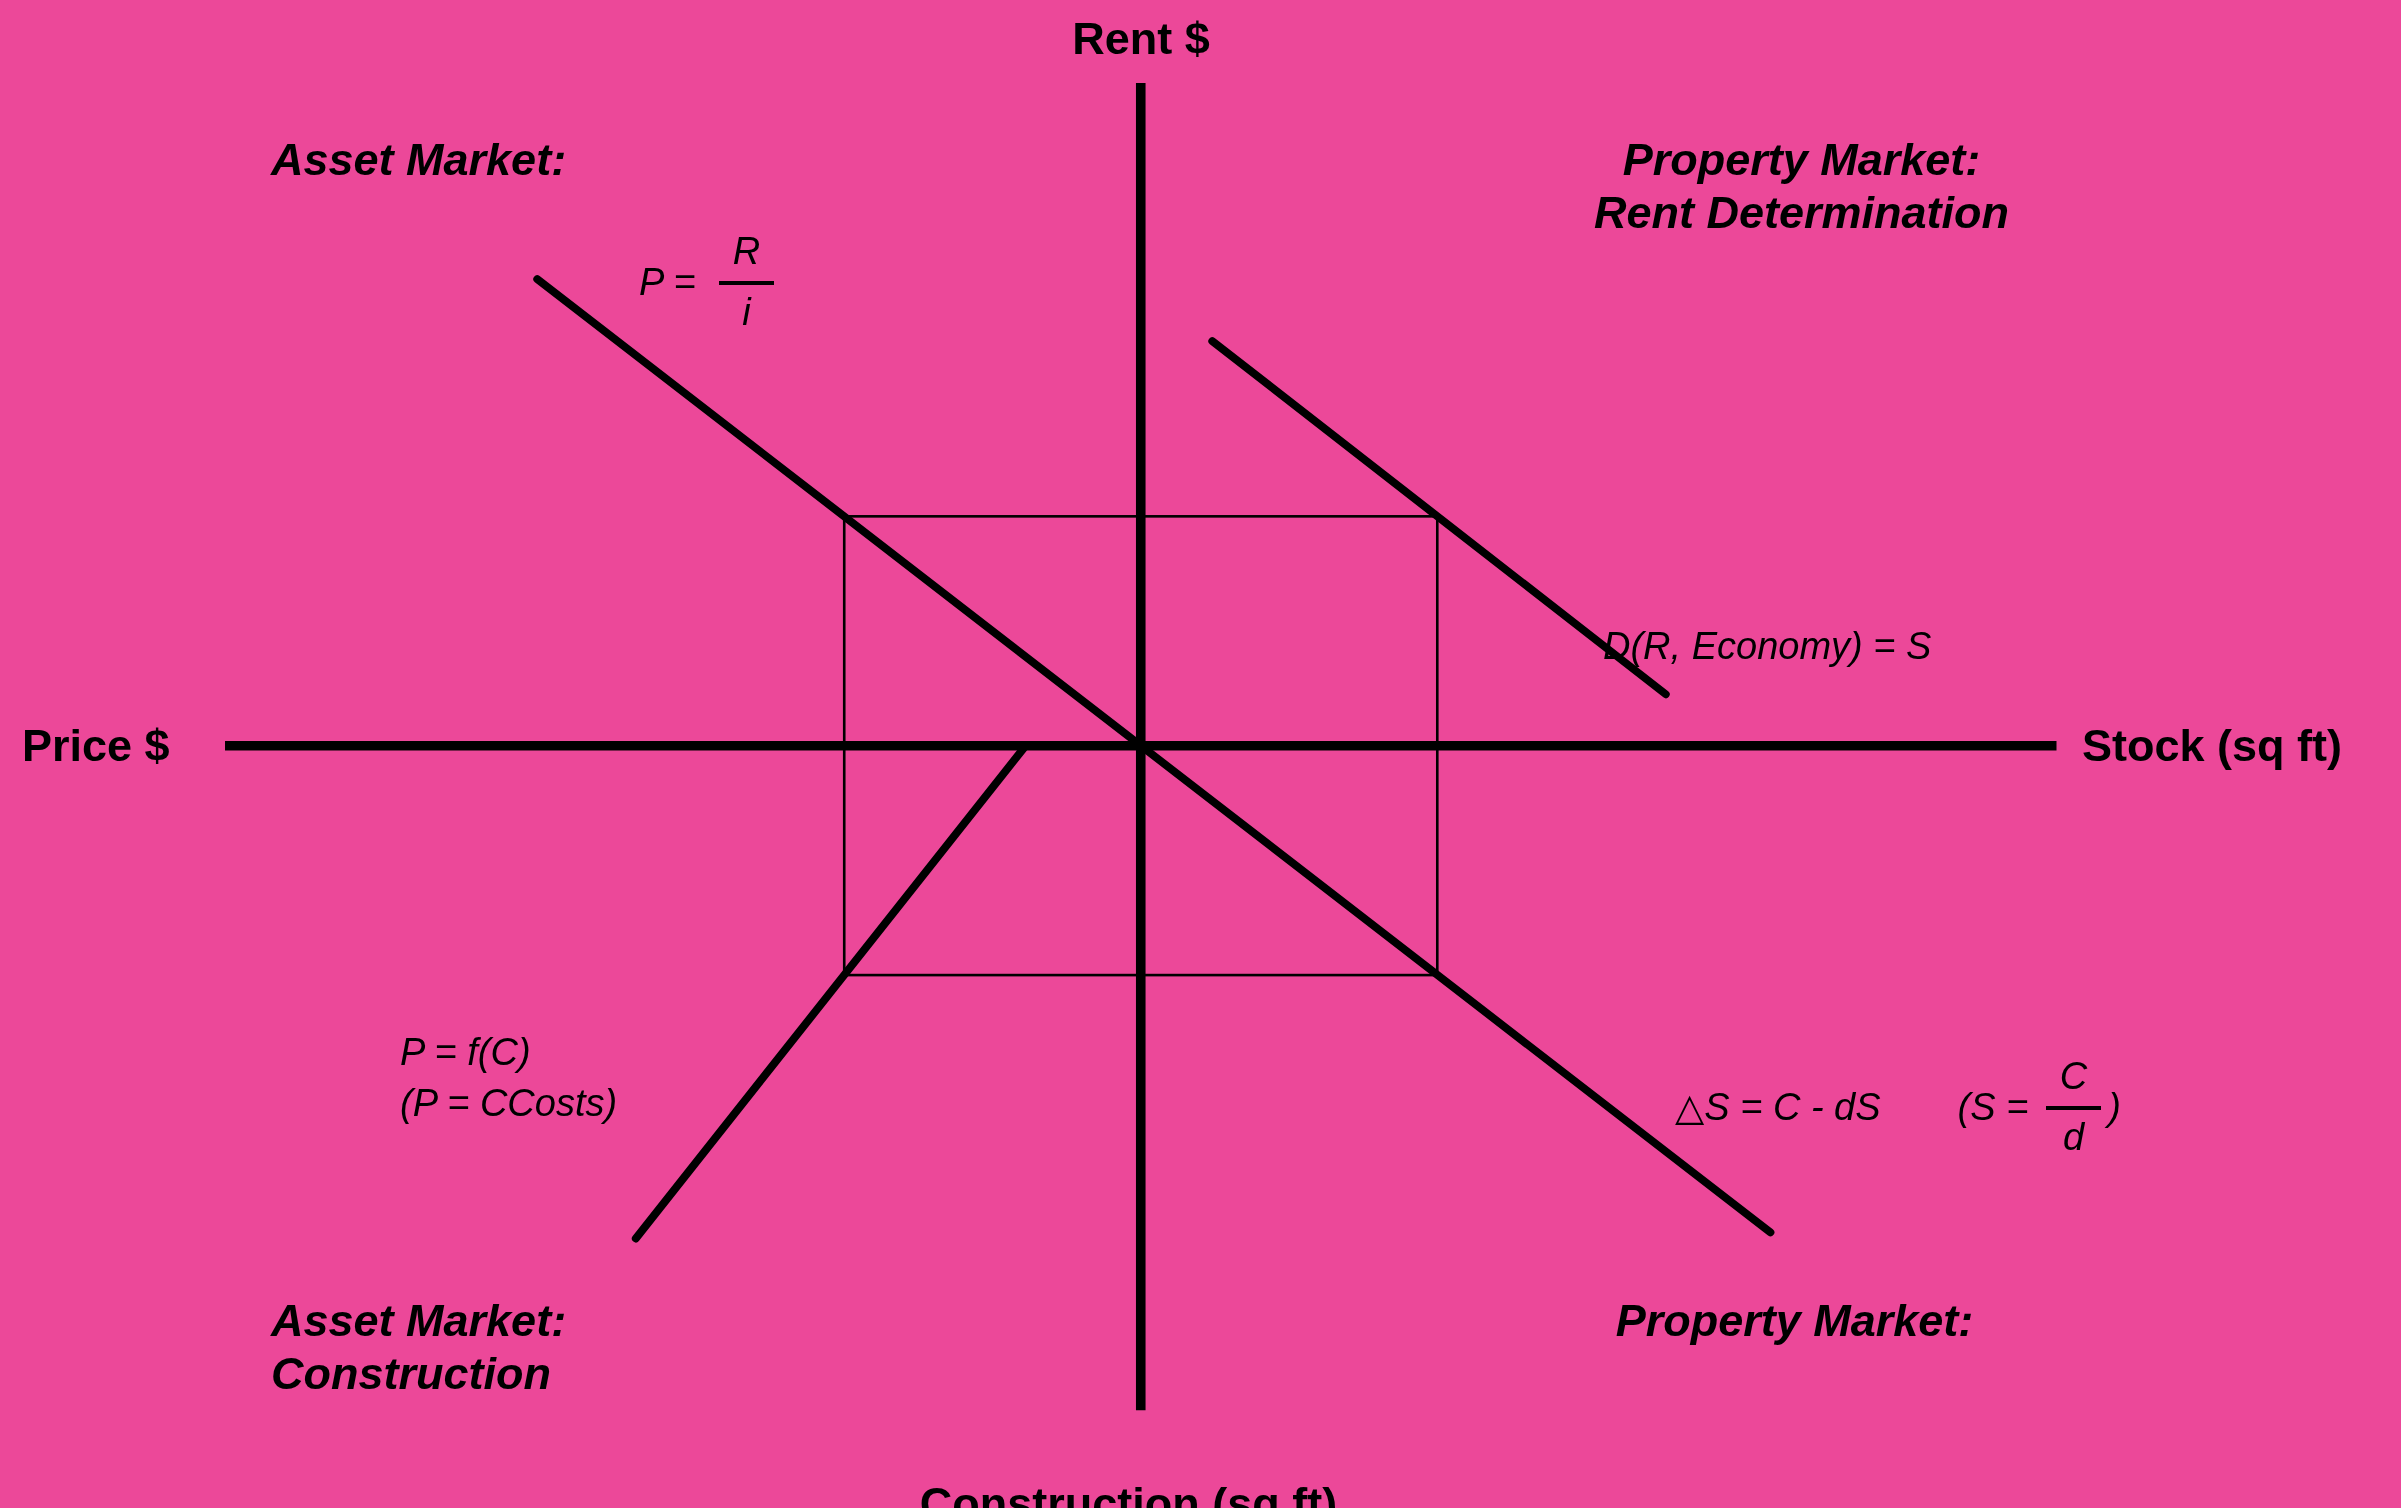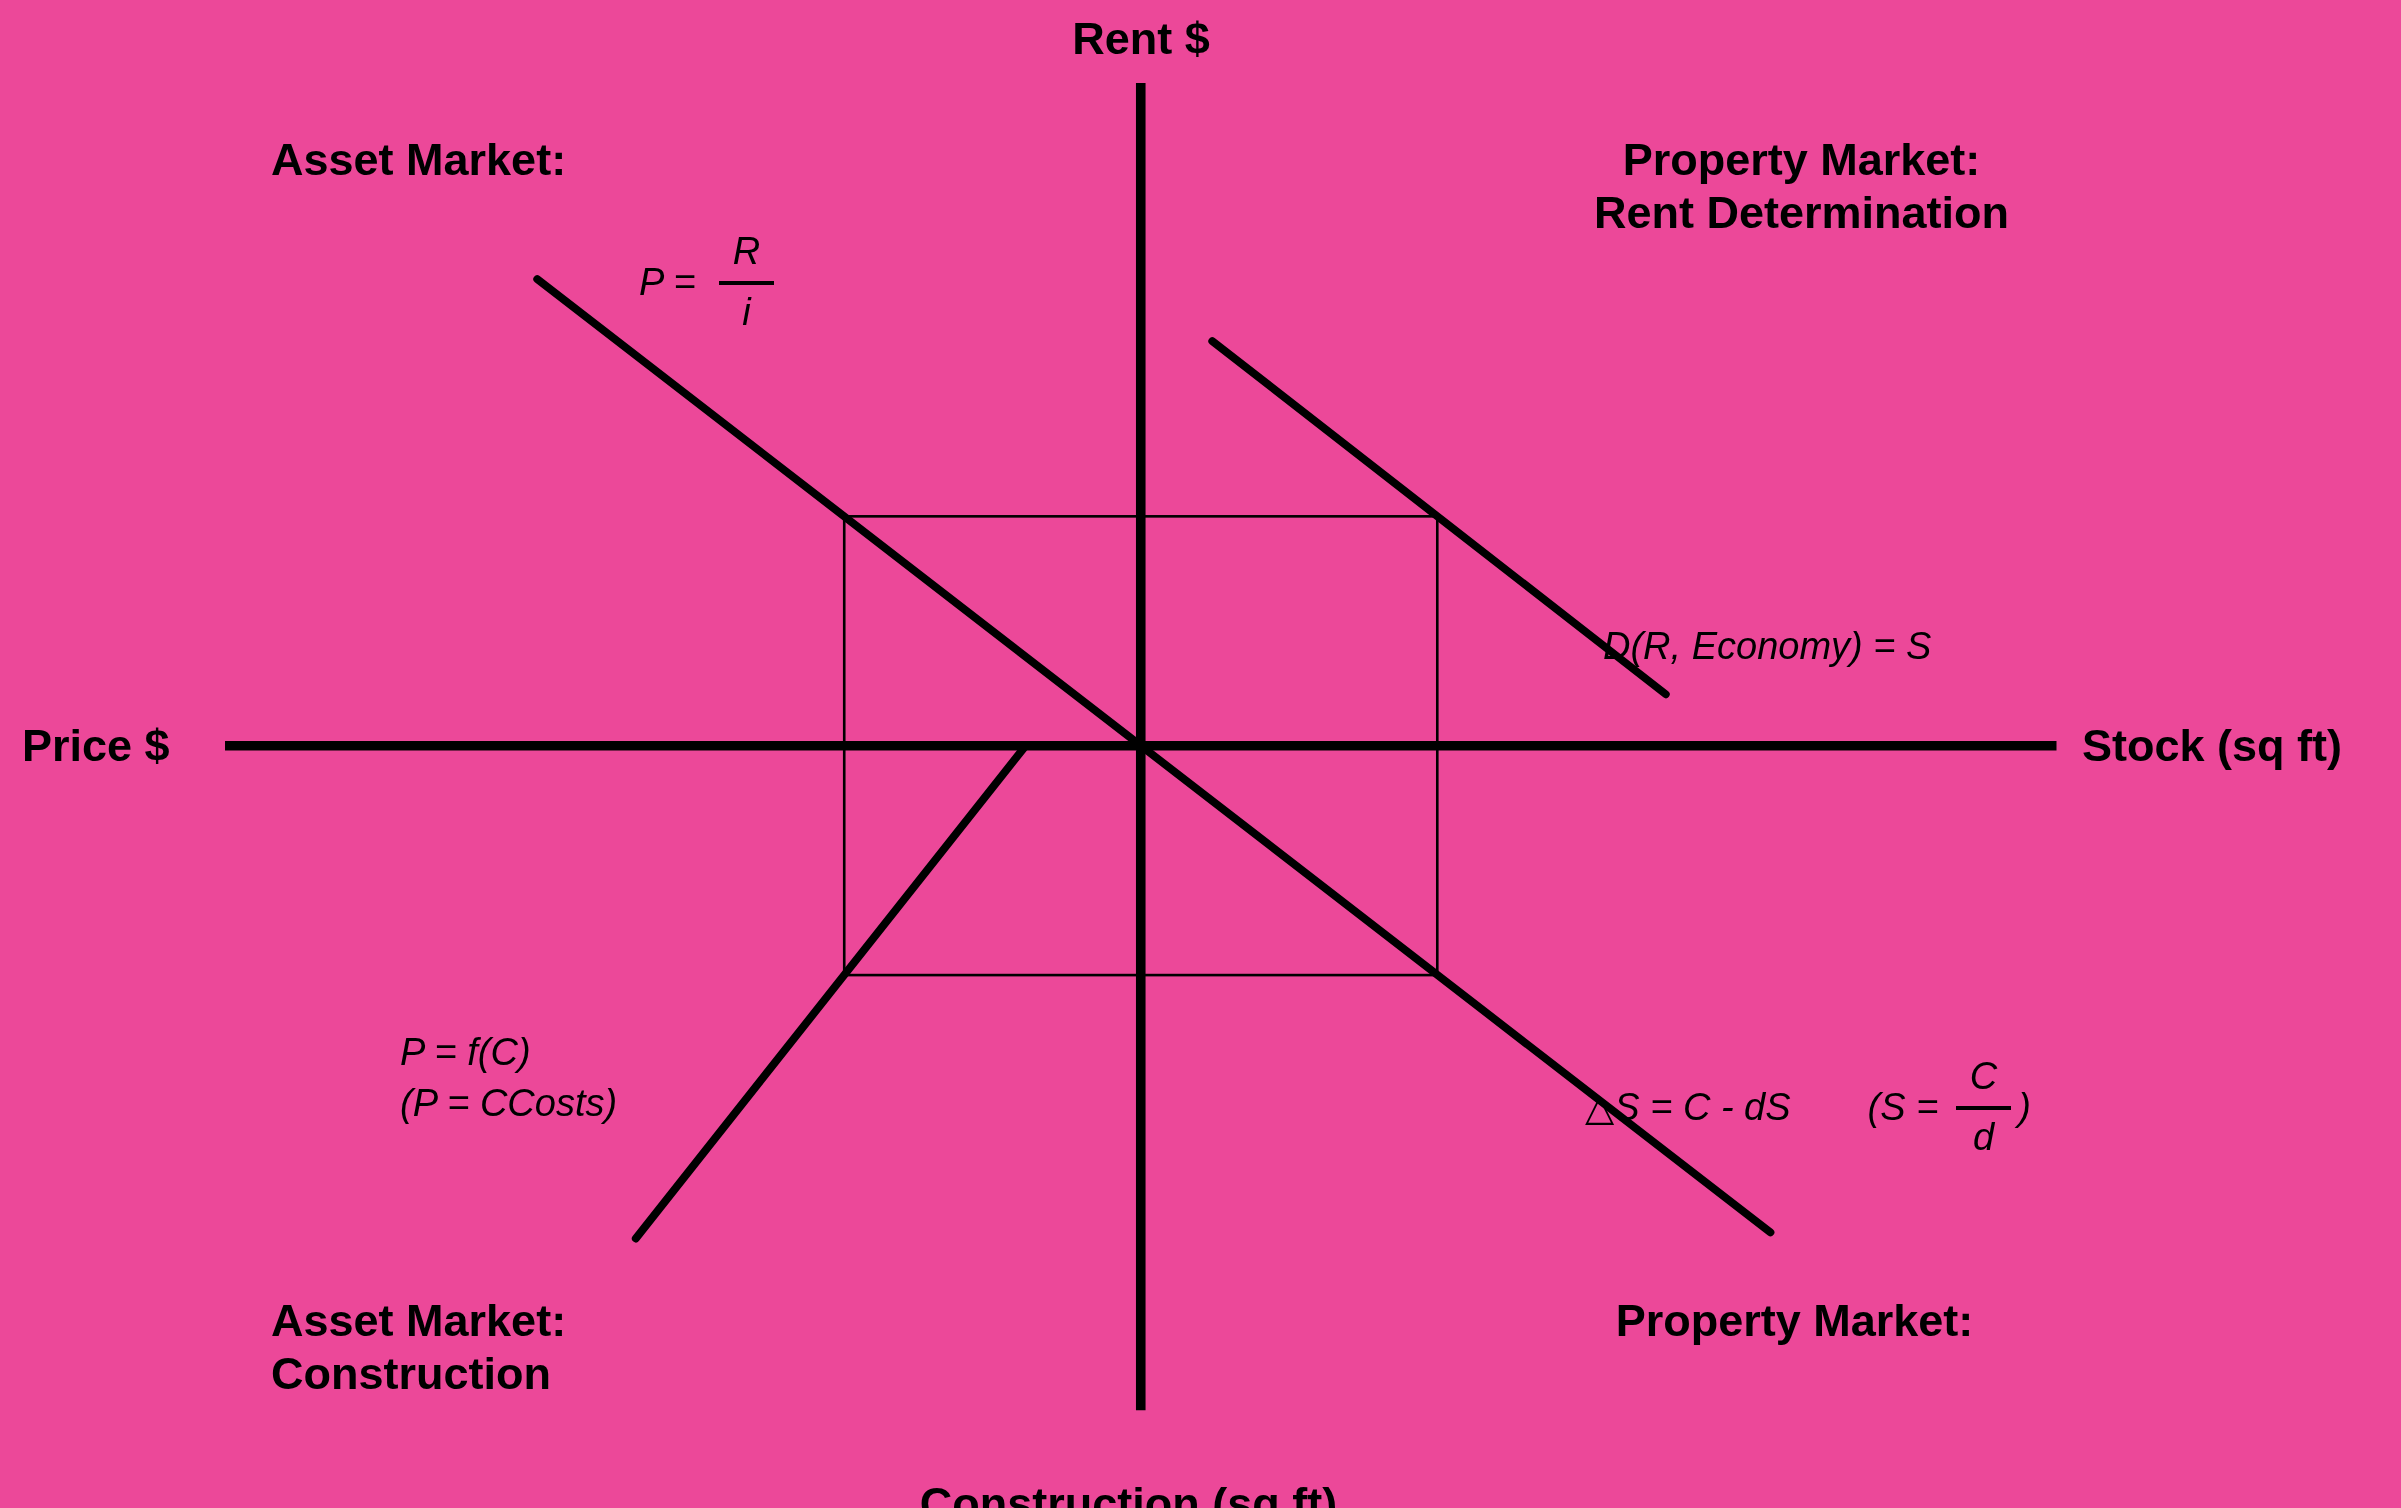--- a/index.html
+++ b/index.html
@@ -28,20 +28,21 @@
     white-space: nowrap;
     color: #000000;
   }
   .axis-label {
     font-weight: 700;
     font-size: 45px;
     line-height: 49px;
   }
   .quad-label {
     font-weight: 700;
+    font-style: italic;
     font-size: 45px;
     line-height: 53px;
   }
   .equation {
     font-weight: 400;
     font-style: italic;
     font-size: 38px;
     line-height: 45px;
   }
   .eq-row {
@@ -120,21 +121,21 @@
     </span>
   </div>
 
   <div class="label equation" style="left:1603px; top:576px;margin-top:48px;">D(R, Economy) = S</div>
 
   <div class="label equation" style="left:400px; top:1027px; line-height:51px;">
     <div>P = f(C)</div>
     <div>(P = CCosts)</div>
   </div>
 
-  <div class="label equation eq-row" style="left:1585px; top:1054px;text-align:right;">
+  <div class="label equation eq-row" style="left:1675px; top:1054px;text-align:right;">
     <span>△S = C - dS</span>
     <span class="gap-lg">(S =</span>
     <span class="frac gap-sm">
       <span class="num">C</span>
       <span class="den">d</span>
     </span>
     <span class="gap-xs">)</span>
   </div>
 
 </div>

